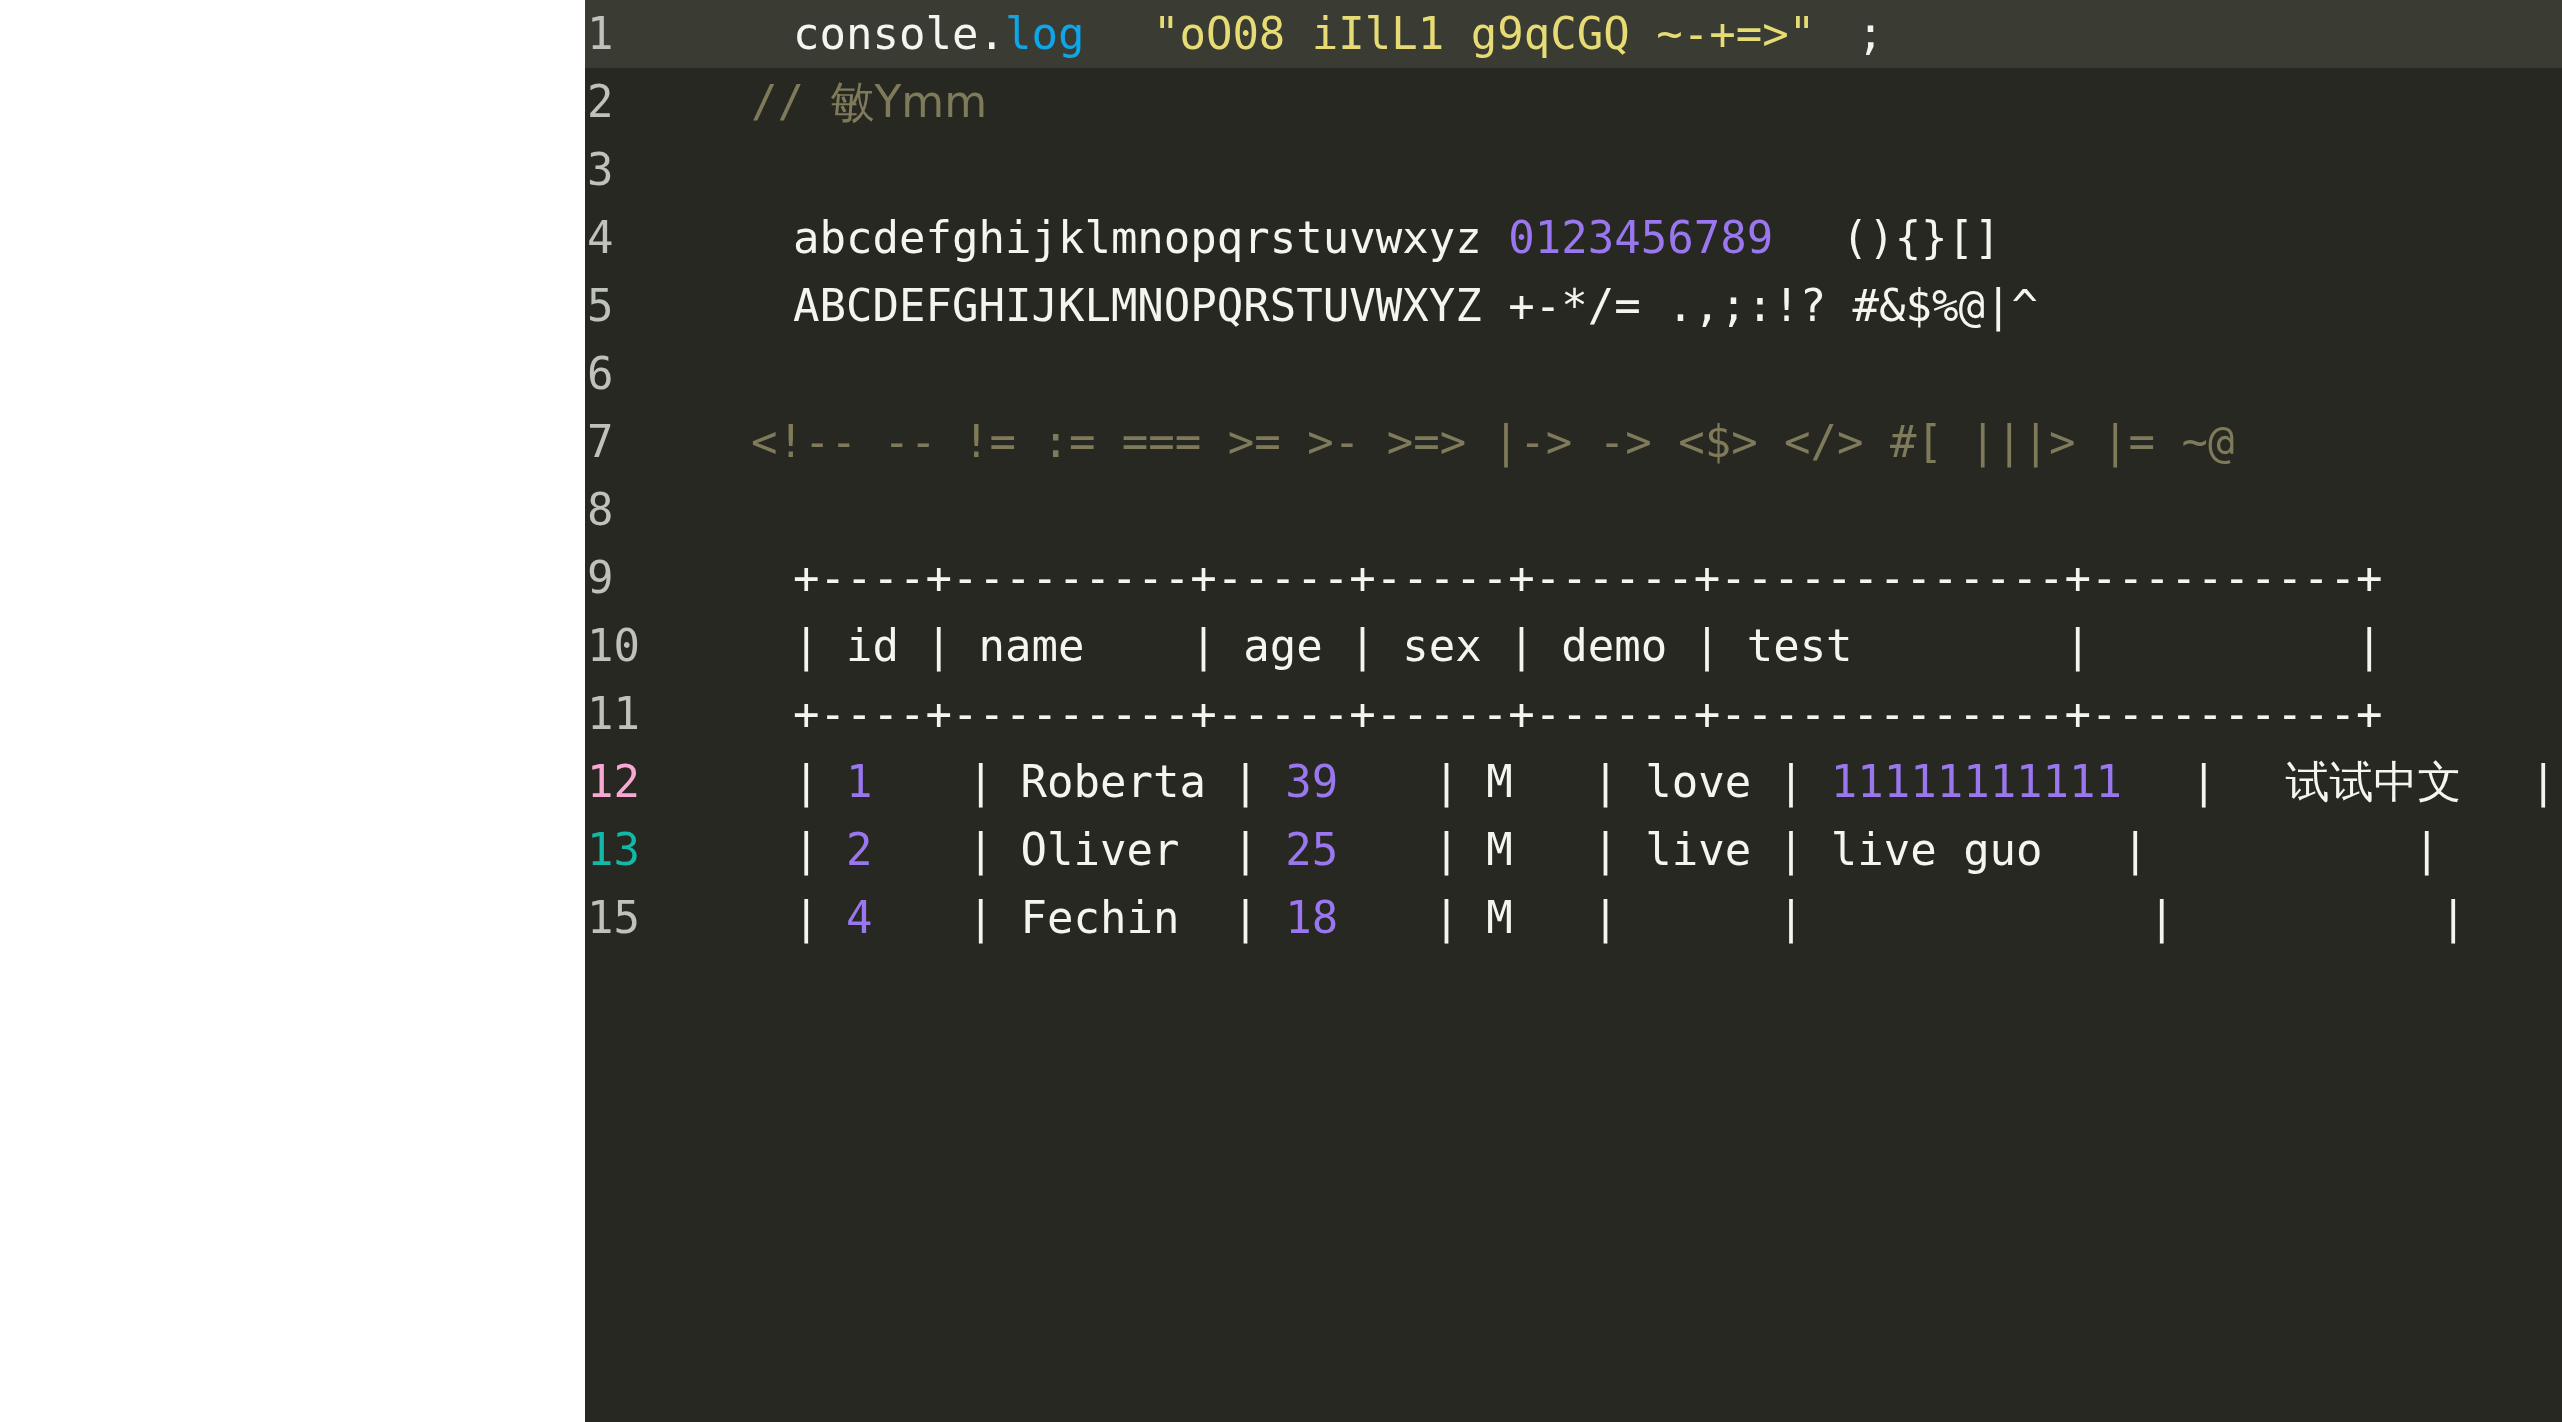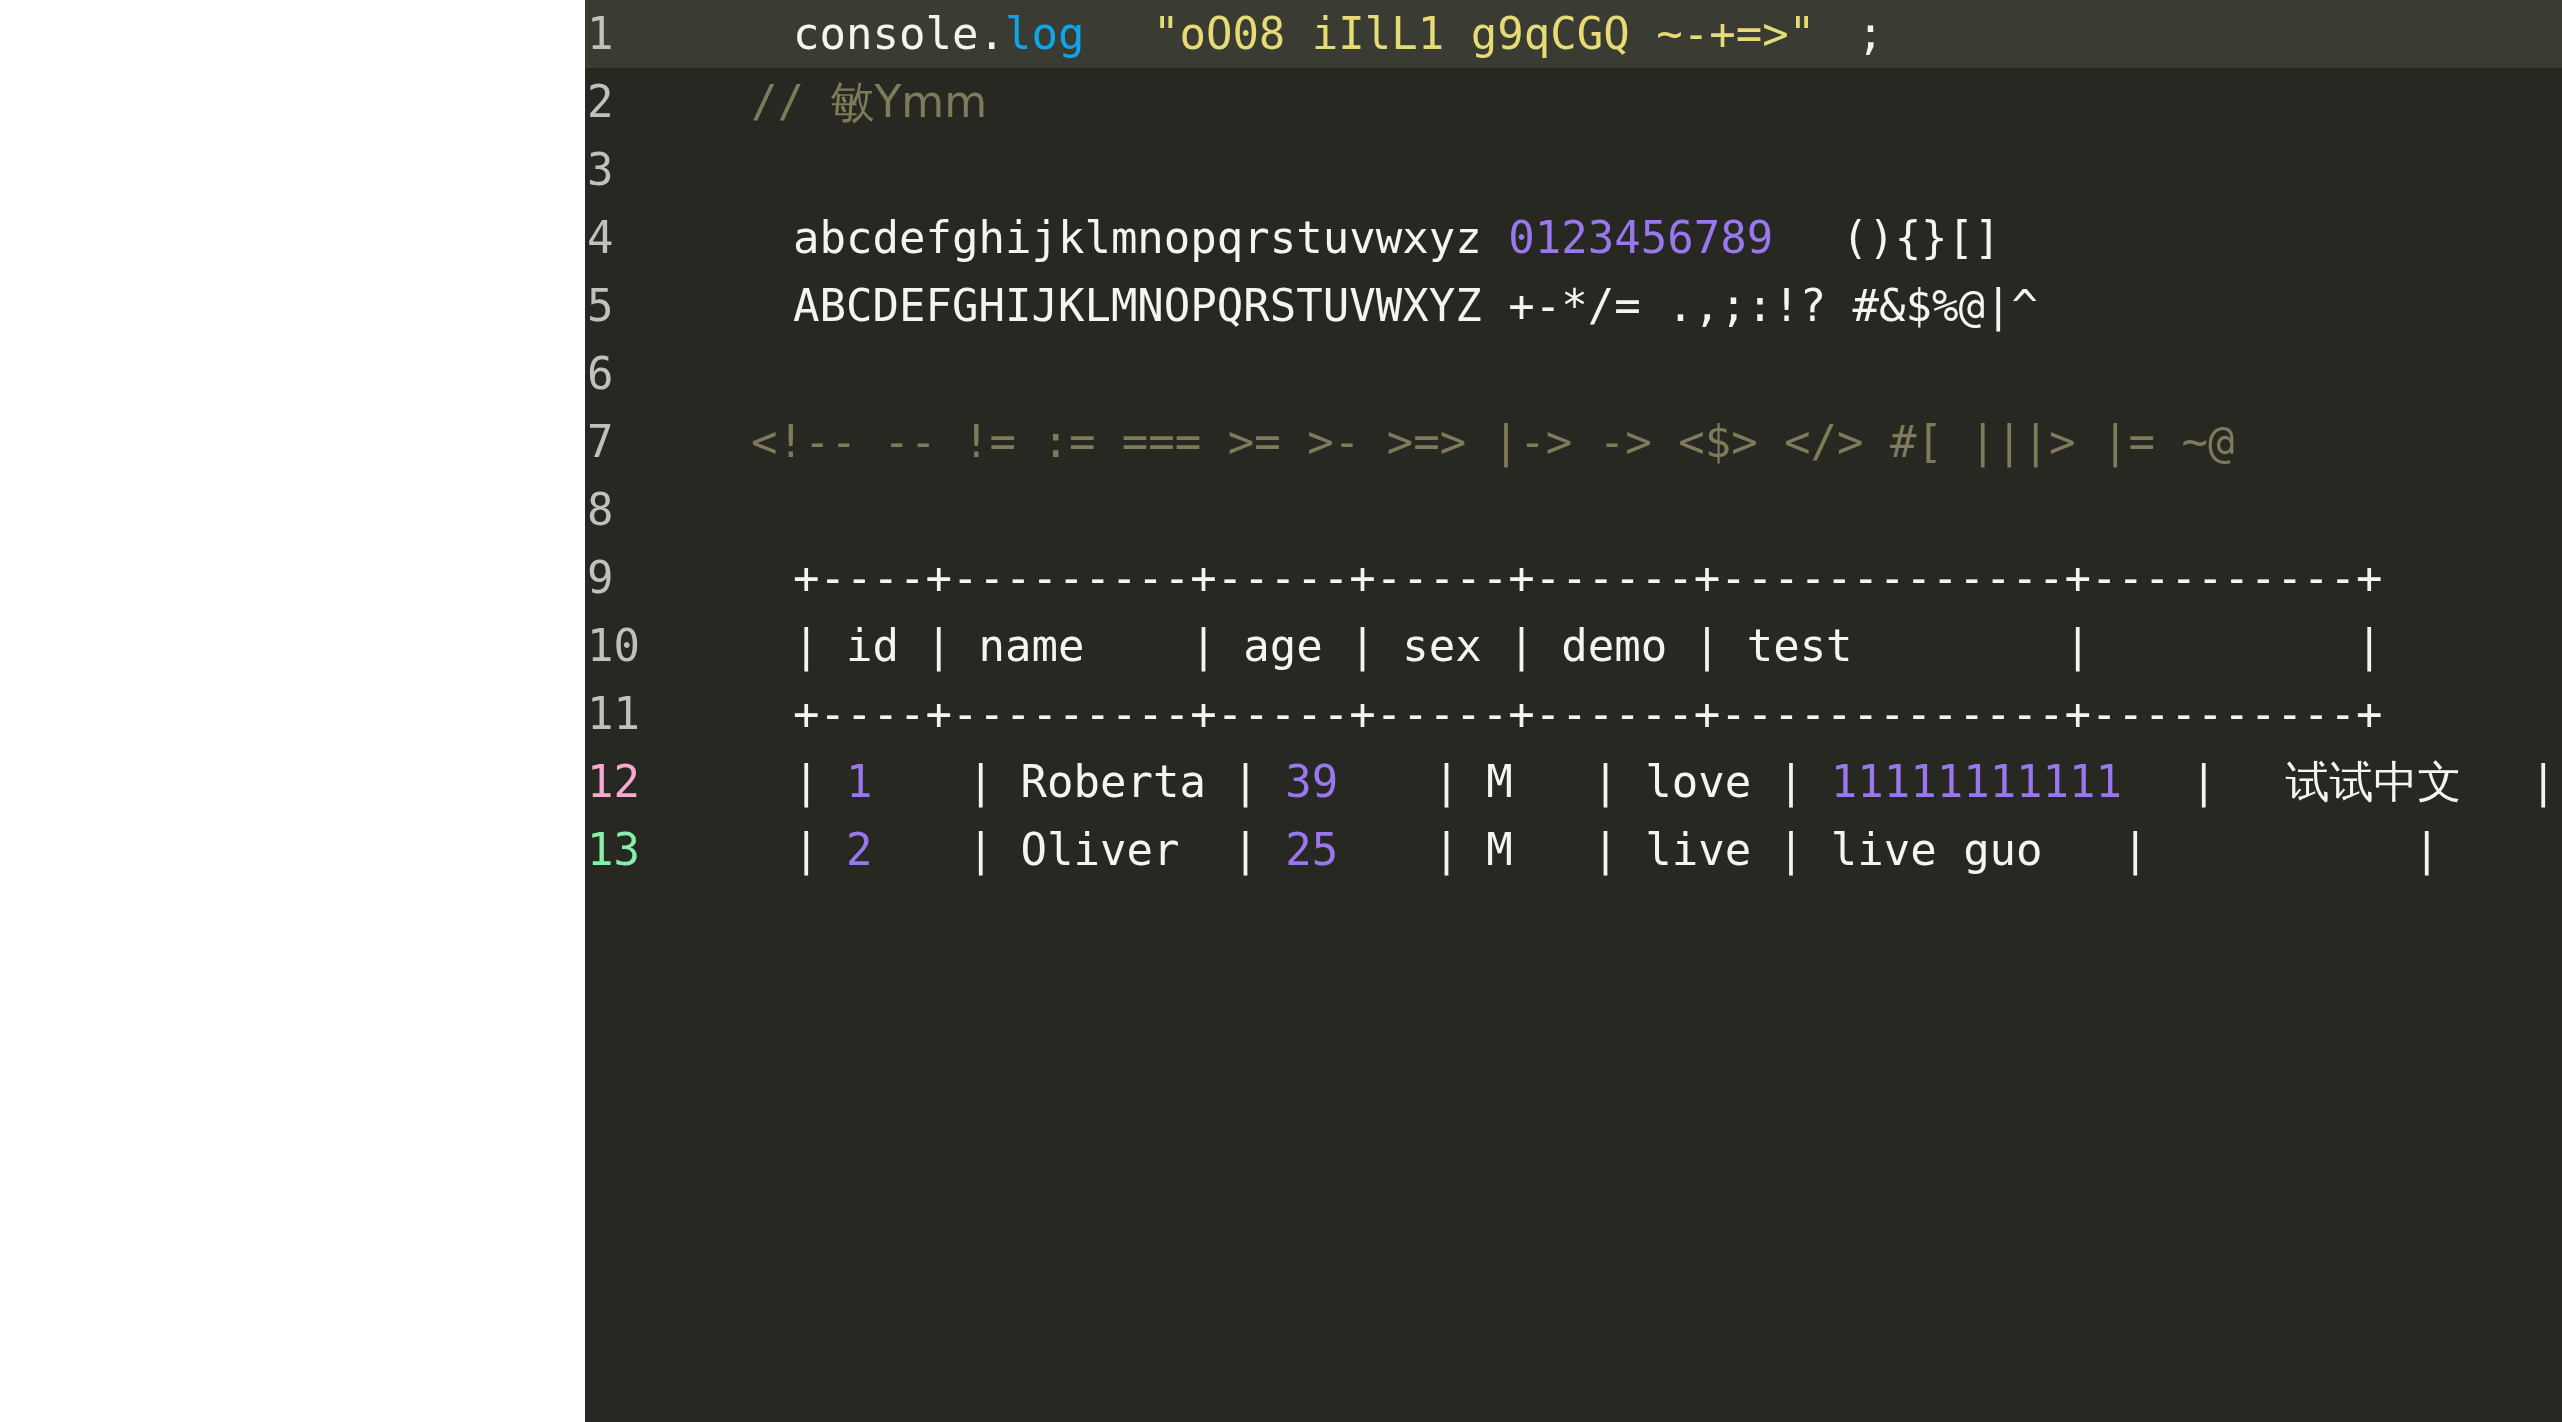--- a/index.html
+++ b/index.html
@@ -133,19 +133,23 @@
         </div>
         <div class="line">
           <div class="gutter" style="color: rgb(191, 194, 187);">11</div>
           <div class="line-body" style="color: rgb(244, 245, 239);"><span class="tok-plain">+----+---------+-----+-----+------+-------------+----------+</span></div>
         </div>
         <div class="line">
           <div class="gutter" style="color: #f9a8d4;">12</div>
           <div class="line-body" style="color: rgb(244, 245, 239);"><span class="tok-plain">| </span><span class="tok-number">1</span><span class="tok-plain">  | Roberta | </span><span class="tok-number">39</span><span class="tok-plain">  | M   | love | </span><span class="tok-number">11111111111</span><span class="tok-plain"> | </span><span class="tok-plain cjk">试试中文</span><span class="tok-plain"> |</span></div>
         </div>
         <div class="line">
-          <div class="gutter" style="color: #86efac;">13</div>
+          <div class="gutter" style="color: #14b8a6;">13</div>
           <div class="line-body" style="color: rgb(244, 245, 239);"><span class="tok-plain">| </span><span class="tok-number">2</span><span class="tok-plain">  | Oliver  | </span><span class="tok-number">25</span><span class="tok-plain">  | M   | live | live guo   |          |</span></div>
+        </div>
+        <div class="line">
+          <div class="gutter" style="color: rgb(191, 194, 187);">15</div>
+          <div class="line-body" style="color: rgb(244, 245, 239);"><span class="tok-plain">| </span><span class="tok-number">4</span><span class="tok-plain">  | Fechin  | </span><span class="tok-number">18</span><span class="tok-plain">  | M   |      |             |          |</span></div>
         </div>
       </div>
   </div>
 
 </div>
 
 </body></html>

